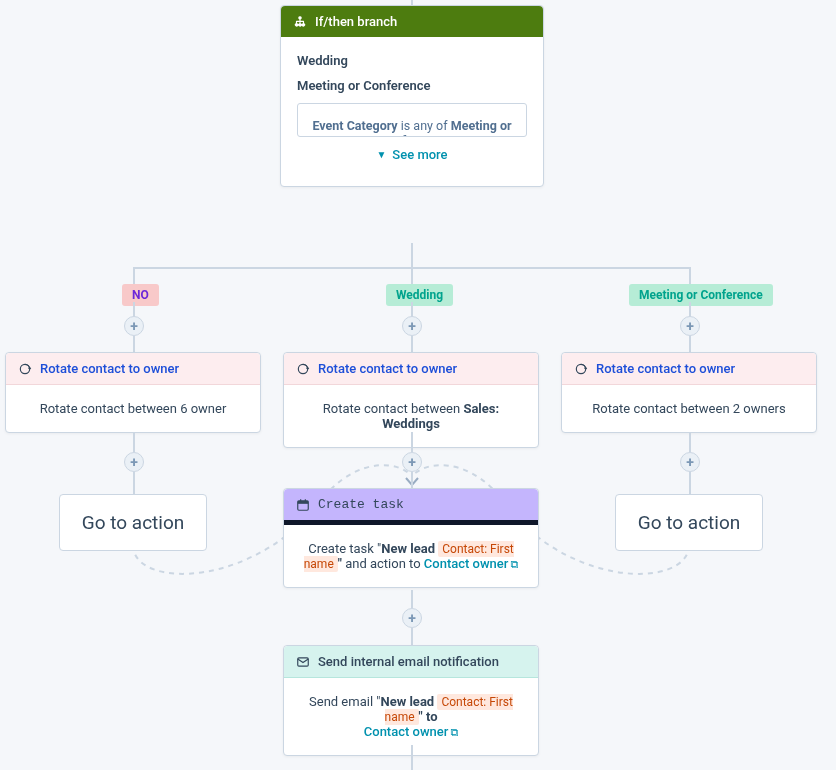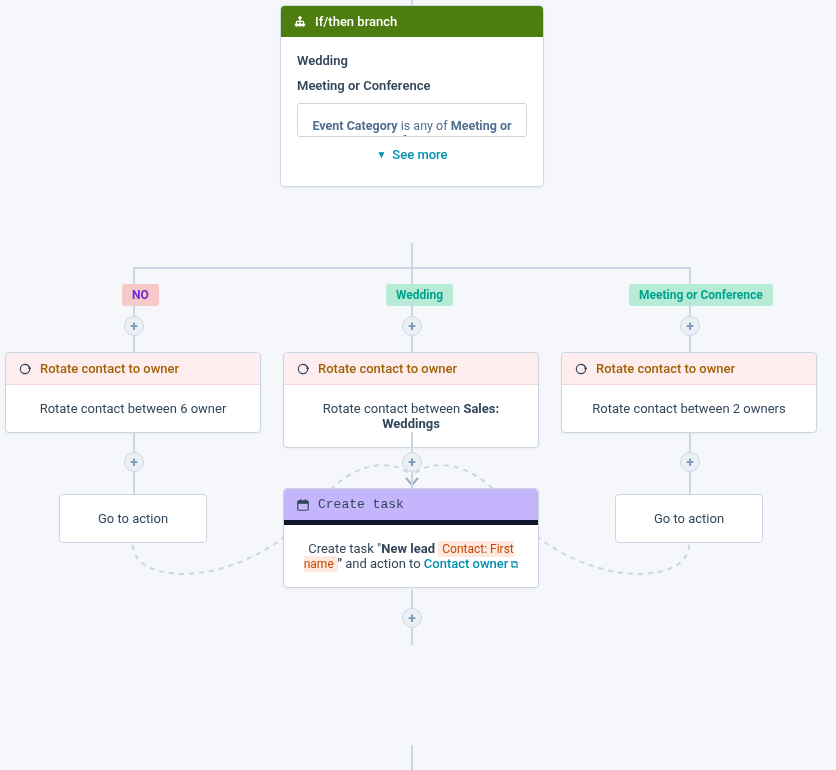--- a/index.html
+++ b/index.html
@@ -102,38 +102,38 @@
     color: #7c98b6;
     display: flex; align-items: center; justify-content: center;
     font-size: 14px; font-weight: 700;
     cursor: pointer;
   }
 
   
   .rotate-card { width: 256px; }
   .rotate-card .card-header {
     background: #fdedef;
-    color: #a16207;
+    color: #1d4ed8;
     font-weight: 500;
     border-bottom: 1px solid #f2d7da;
   }
   .rotate1 { left: 5px; top: 352px; }
   .rotate2 { left: 283px; top: 352px; }
   .rotate3 { left: 561px; top: 352px; }
 
   
   .goto-card {
     position: absolute;
     width: 148px;
     padding: 16px 10px;
     background: #fff;
     border: 1px solid #cbd6e2;
     border-radius: 4px;
     text-align: center;
-    font-size: 13px;
+    font-size: 19px;
     color: #33475b;
   }
   .goto1 { left: 59px; top: 494px; }
   .goto2 { left: 615px; top: 494px; }
 
   
   .task-card { left: 283px; top: 488px; width: 256px; }
   .task-card .card-header {
     background: #c4b5fd;
     color: #33475b;
@@ -310,16 +310,28 @@
     </div>
     <div class="card-body">
       <span>Create task "</span><b>New lead </b><span class="token">Contact: First name</span><b>"</b><span> and action to </span><span class="link">Contact owner</span><span class="ext-icon">⧉</span>
     </div>
   </div>
 
   <div class="vline" style="left:411px; top:590px; height:18px;"></div>
   <div class="add-btn" style="left:402px; top:608px;">+</div>
   <div class="vline" style="left:411px; top:628px; height:17px;"></div>
 
+  <div class="card email-card">
+    <div class="card-header">
+      <svg class="icon-svg" width="14" height="14" viewBox="0 0 24 24" fill="none" stroke="#33475b" stroke-width="2">
+          <rect x="3" y="5" width="18" height="14" rx="2"></rect>
+          <path d="M3 7 L12 13 L21 7"></path>
+        </svg>
+      <span>Send internal email notification</span>
+    </div>
+    <div class="card-body">
+      <span>Send email "</span><b>New lead </b><span class="token">Contact: First name</span><b>" to</b><br><span class="link">Contact owner</span><span class="ext-icon">⧉</span>
+    </div>
+  </div>
 
   <div class="vline" style="left:411px; top:745px; height:25px;"></div>
 
 </div>
 
 </body></html>

